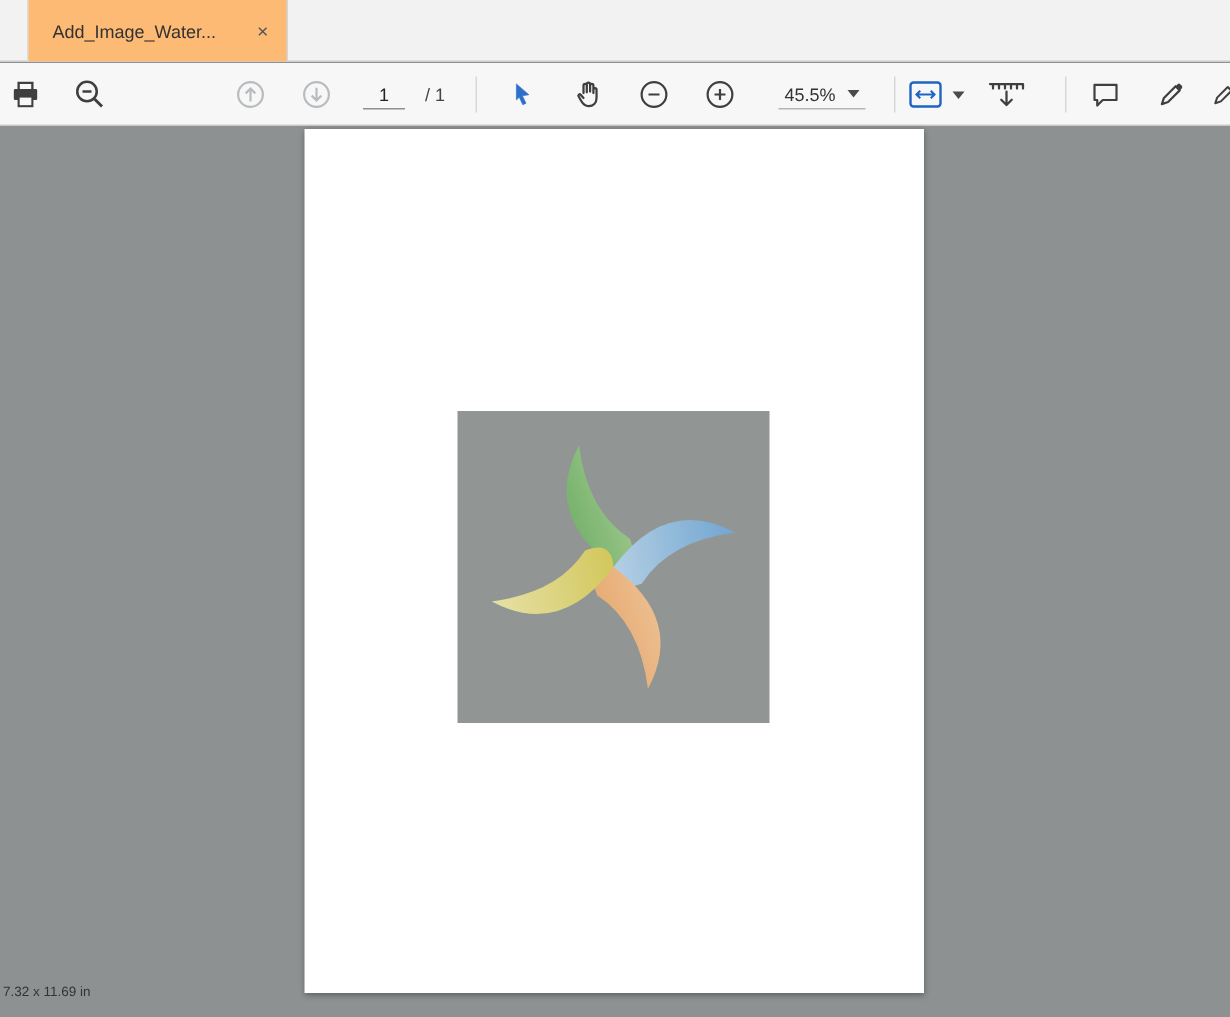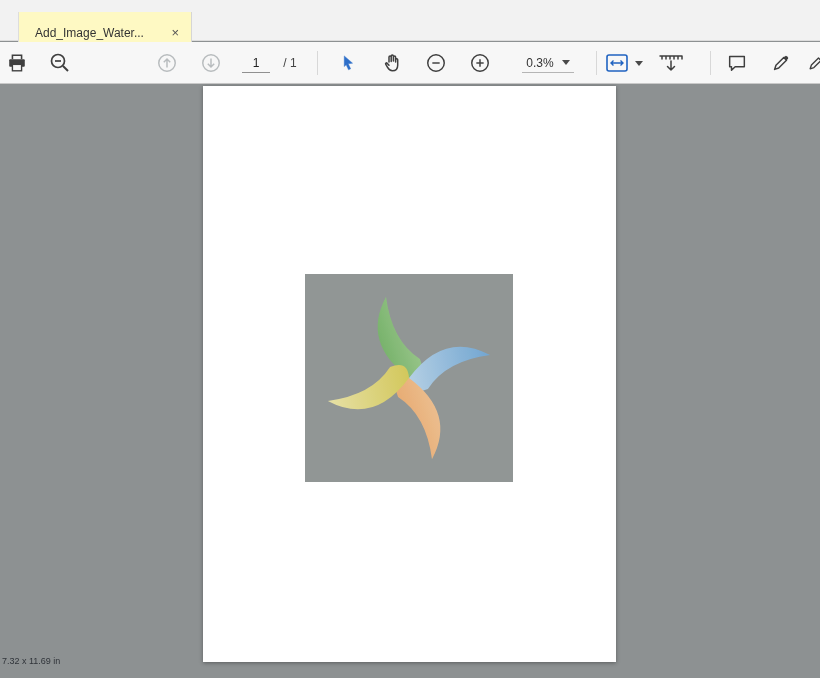--- a/index.html
+++ b/index.html
@@ -3,22 +3,22 @@
 <meta charset="utf-8">
 <style>
   * { margin:0; padding:0; box-sizing:border-box; }
   html,body { width:820px; height:678px; overflow:hidden; background:#8d9192;
               font-family:"Liberation Sans", sans-serif; }
   .app { position:relative; width:820px; height:678px; background:#8d9192; }
 
   
   .tabbar { position:absolute; left:0; top:0; width:820px; height:41px;
             background:#f2f2f2; border-bottom:1px solid #dcdcdc; }
-  .tab { position:absolute; left:18px; top:12px; width:174px; height:41px;
-         background:#fef9c3; border-left:1px solid #dddddd; border-right:1px solid #d6d6d6;
+  .tab { position:absolute; left:18px; top:0; width:174px; height:41px;
+         background:#fdba74; border-left:1px solid #dddddd; border-right:1px solid #d6d6d6;
          display:flex; align-items:center; padding:0 10px 0 16px; cursor:default; }
   .tab-title { font-size:12px; color:#333; flex:1; white-space:nowrap; overflow:hidden; }
   .tab-close { font-size:13px; color:#555; padding:0 2px; line-height:1; cursor:pointer; }
 
   
   .toolbar { position:absolute; left:0; top:42px; width:820px; height:42px;
              background:#f7f7f7; border-bottom:1px solid #c9c9c9; }
   .titem { position:absolute; top:0; height:42px; display:flex; align-items:center;
            justify-content:center; background:transparent; border:none; cursor:pointer; }
   .divider { position:absolute; top:9px; width:1px; height:24px; background:#d8d8d8; }
@@ -117,21 +117,21 @@
     <button class="titem" style="left:467px; width:26px;">
       <svg width="22" height="22" viewBox="0 0 24 24">
         <circle cx="12" cy="12" r="9" fill="none" stroke="#3f3f3f" stroke-width="1.6"></circle>
         <line x1="8" y1="12" x2="16" y2="12" stroke="#3f3f3f" stroke-width="1.6"></line>
         <line x1="12" y1="8" x2="12" y2="16" stroke="#3f3f3f" stroke-width="1.6"></line>
       </svg>
     </button>
 
     <button class="titem" style="left:512px; width:72px;">
       <span class="zoomcombo">
-        <span class="zoomval">0.3%</span>
+        <span class="zoomval">45.5%</span>
         <span class="caret"></span>
       </span>
     </button>
 
     <div class="divider" style="left:596px;"></div>
 
     <button class="titem" style="left:604px; width:40px; gap:6px;">
       <svg width="24" height="20" viewBox="0 0 24 20">
         <rect x="2" y="2" width="20" height="16" rx="2" fill="none" stroke="#2063c1" stroke-width="1.6"></rect>
         <path d="M6 10h12 M8.5 7.5 6 10l2.5 2.5 M15.5 7.5 18 10l-2.5 2.5" fill="none" stroke="#2063c1" stroke-width="1.4"></path>

